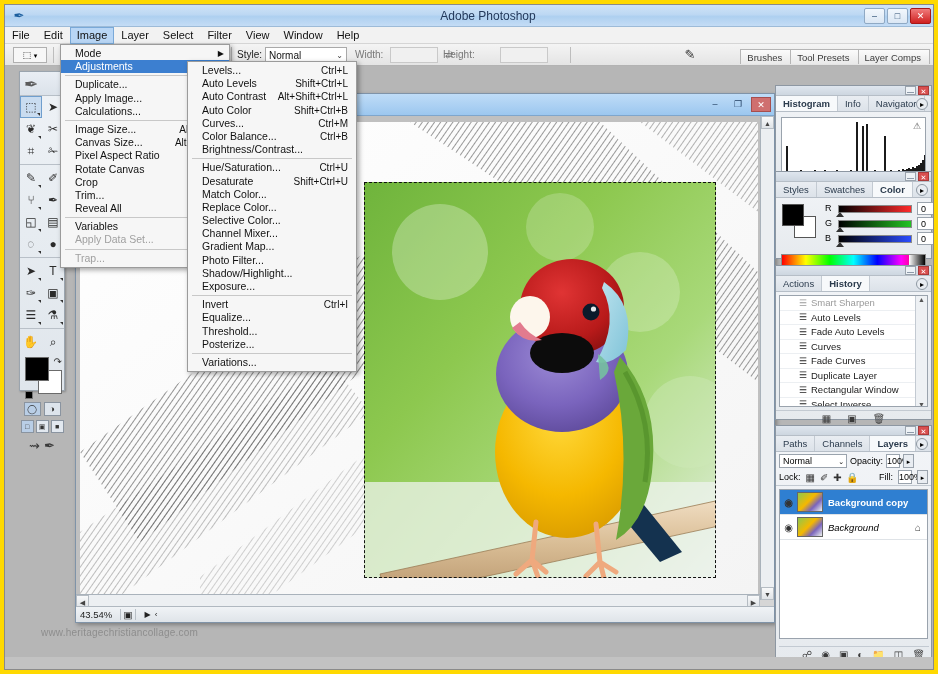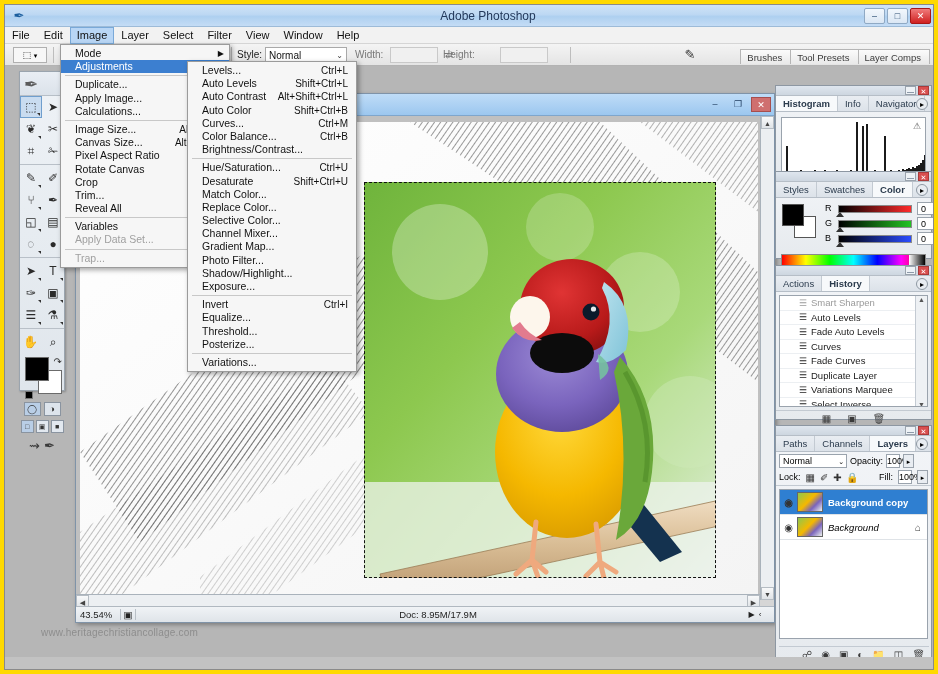--- a/index.html
+++ b/index.html
@@ -549,21 +549,20 @@
       <div class="sc-arrow" style="position:absolute;bottom:0">▼</div>
     </div>
     <div class="scroll-h">
       <div class="sc-arrow" style="float:left">◀</div>
       <div class="sc-arrow" style="float:right">▶</div>
     </div>
 
     <div class="statusbar">
       <div class="sb-zoom">43.54%</div>
       <div class="sb-btn">▣</div>
-      <div class="sb-doc">Doc: 8.95M/17.9M</div>
       <div class="sb-arrows">
         <span>▶</span><span>‹</span>
       </div>
     </div>
   </div>
 
   <div class="palette" id="pal-histogram">
     <div class="pal-head">
       <div class="mini">
         <i>—</i>
@@ -733,21 +732,21 @@
           <span>Fade Curves</span>
         </div>
         <div class="hrow">
           <span class="snap"></span>
           <span class="ico">☰</span>
           <span>Duplicate Layer</span>
         </div>
         <div class="hrow">
           <span class="snap"></span>
           <span class="ico">☰</span>
-          <span>Variations Marquee</span>
+          <span>Rectangular Window</span>
         </div>
         <div class="hrow">
           <span class="snap"></span>
           <span class="ico">☰</span>
           <span>Select Inverse</span>
         </div>
         <div class="hist-scroll">
         <div style="text-align:center;font-size:7px;color:#555">▲</div>
         <div style="position:absolute;bottom:0;width:100%;text-align:center;font-size:7px;color:#555">▼</div>
       </div>

